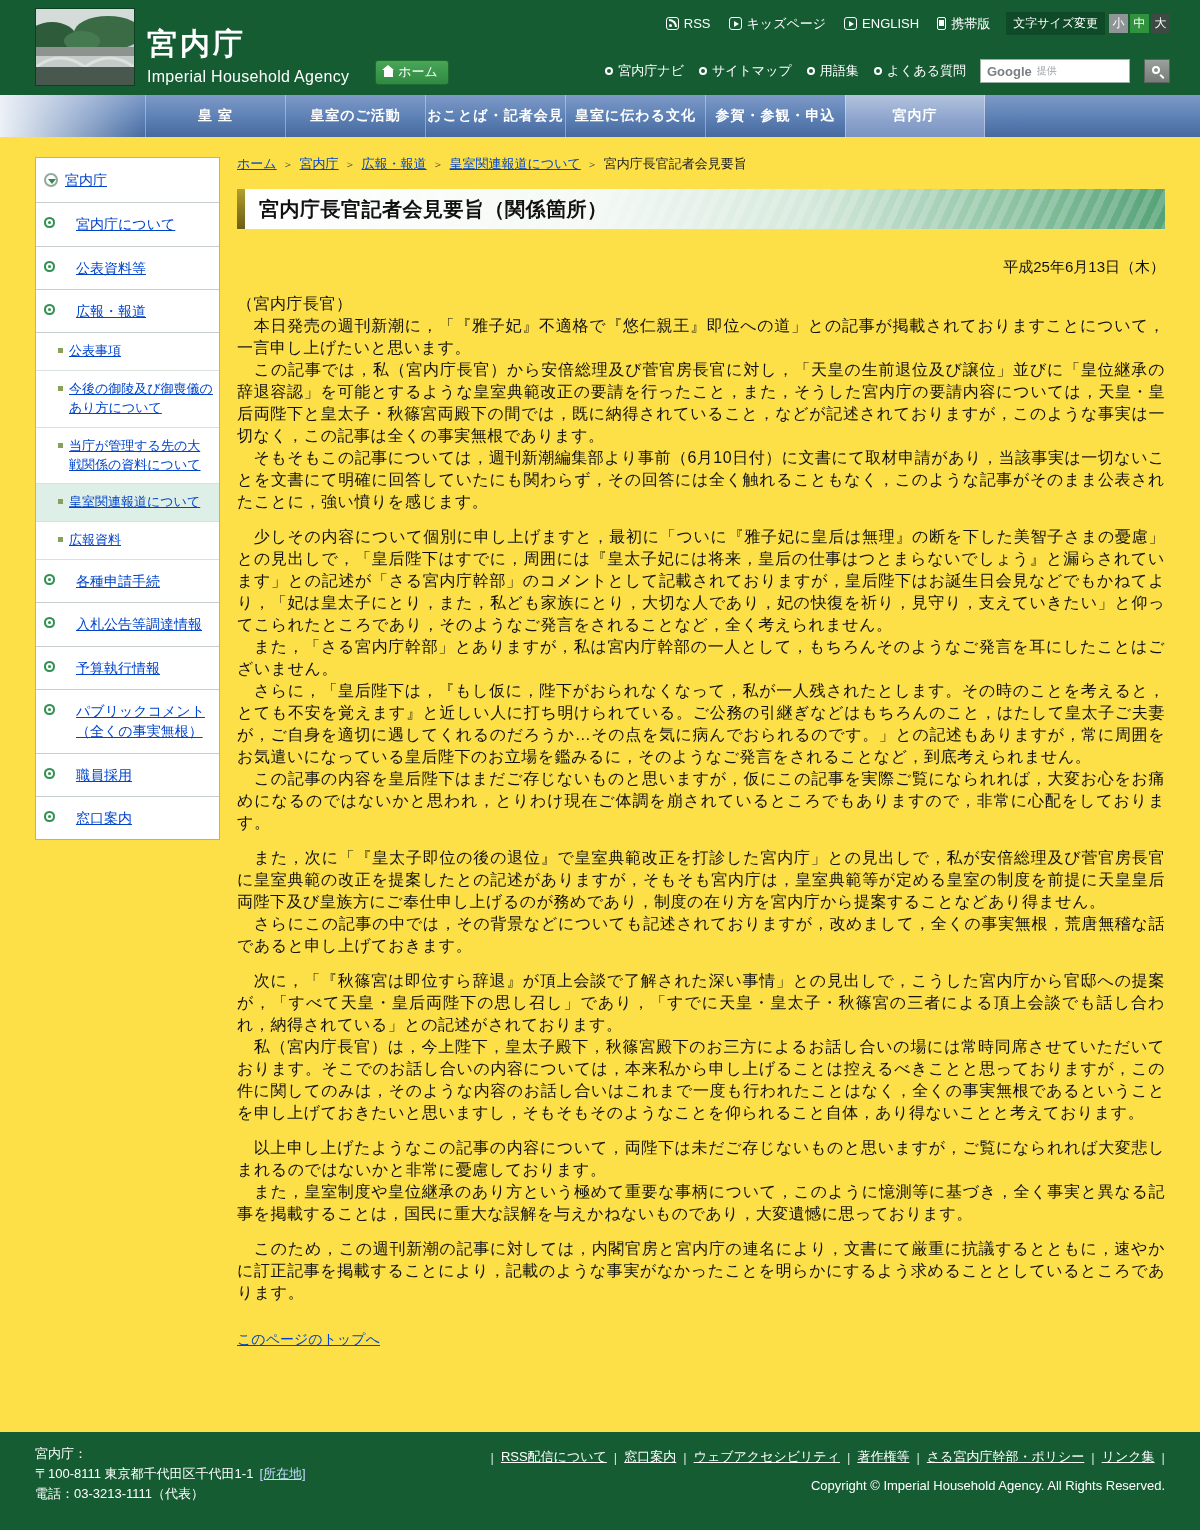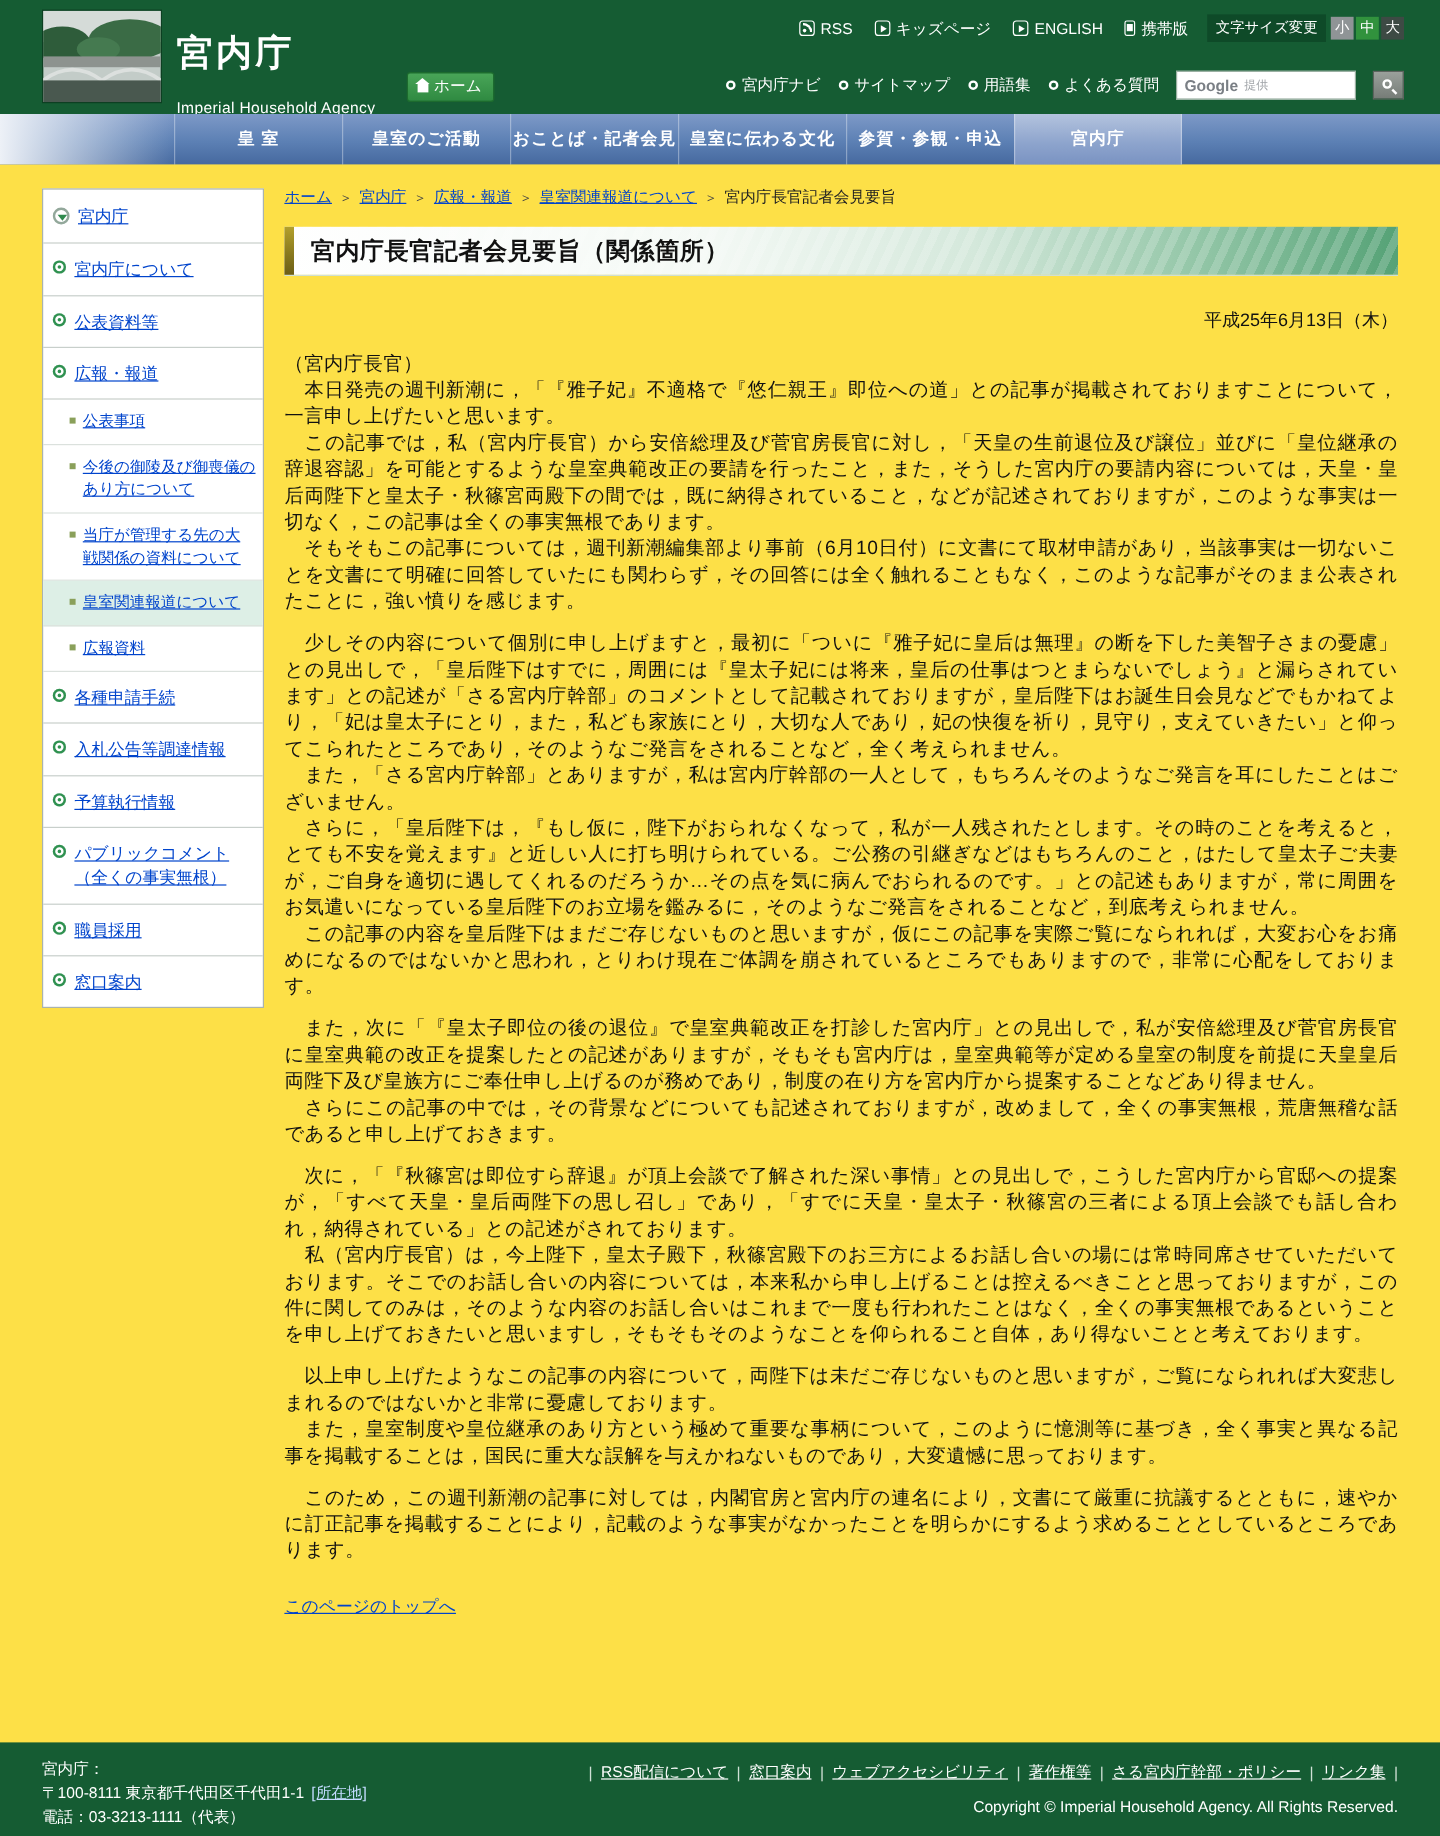--- a/index.html
+++ b/index.html
@@ -7,21 +7,21 @@
   body { font-family:"Liberation Sans","DejaVu Sans",sans-serif; width:1200px; }
   a { cursor:pointer; }
   .page { width:1200px; height:1530px; display:flex; flex-direction:column; background:#fde047; overflow:hidden; }
 
   
   .header { background:#155c33; height:95px; flex:none; display:flex; justify-content:space-between; padding:0 30px 0 35px; color:#fff; }
   .header-left { display:flex; gap:12px; align-items:flex-start; padding-top:8px; }
   .logo { width:100px; height:78px; flex:none; border:1px solid #0d3f22; }
   .brand { display:flex; flex-direction:column; margin-top:16px; }
   .brand-name { font-size:30px; letter-spacing:3px; font-weight:bold; }
-  .brand-en { font-size:13px; margin-top:17px; letter-spacing:.3px; }
+  .brand-en { font-size:16px; margin-top:3px; letter-spacing:.3px; }
   .home-btn { align-self:flex-end; margin:0 0 10px 14px; background:linear-gradient(#49a558,#2f8a41); border:1px solid #1d6b2e; border-radius:3px; color:#fff; font-size:13px; padding:2px 10px 3px 8px; display:flex; align-items:center; gap:5px; text-decoration:none; }
   .home-icon { width:9px; height:7px; background:#fff; position:relative; display:inline-block; margin-top:3px; }
   .home-icon::before { content:""; position:absolute; top:-5px; left:-2px; border-left:6.5px solid transparent; border-right:6.5px solid transparent; border-bottom:5px solid #fff; }
 
   .header-right { display:flex; flex-direction:column; justify-content:space-between; padding:12px 0 12px; }
   .util-row { display:flex; align-items:center; justify-content:flex-end; gap:16px; font-size:13px; }
   .util-links { display:flex; align-items:center; gap:18px; }
   .util-item { display:flex; align-items:center; gap:5px; color:#fff; text-decoration:none; }
   .fs-group { display:flex; align-items:center; gap:4px; }
   .fs-label { background:#0e4a28; font-size:12px; padding:3px 7px; }
@@ -58,21 +58,21 @@
   .nav-tab:last-child { border-right:1px solid rgba(255,255,255,.35); }
   .nav-tab.active { background:linear-gradient(180deg,#b3c3de 0%,#8ca3cc 60%,#7a93c2 100%); }
 
   
   .content-wrap { flex:1; display:flex; gap:17px; padding:0 35px; overflow:hidden; align-items:flex-start; }
 
   .sidebar { width:185px; flex:none; margin-top:20px; border:1px solid #aab3ae; background:#fff; font-size:14px; }
   .sb-root { display:flex; gap:7px; align-items:center; padding:12px 8px; border-bottom:1px solid #c8cfcb; }
   .root-icon { width:14px; height:14px; border:2px solid #93a89b; border-radius:50%; position:relative; flex:none; }
   .root-icon::after { content:""; position:absolute; left:2px; top:4px; border-left:4px solid transparent; border-right:4px solid transparent; border-top:5px solid #2f8a4d; }
-  .sb-item { display:flex; gap:7px; align-items:flex-start; padding:11px 8px; border-bottom:1px solid #c8cfcb; }
+  .sb-item { display:flex; gap:21px; align-items:flex-start; padding:11px 8px; border-bottom:1px solid #c8cfcb; }
   .sb-item:last-child { border-bottom:none; }
   .dot-icon { width:11px; height:11px; border-radius:50%; background:#2f9150; box-shadow:inset 0 0 0 2px #2f9150, inset 0 0 0 4px #fff; flex:none; margin-top:3px; }
   .sb-sub { display:flex; gap:6px; align-items:flex-start; padding:9px 6px 9px 22px; border-bottom:1px solid #dbe1dd; font-size:13px; line-height:1.45; }
   .sb-sub.active { background:#ddefe6; }
   .tick-icon { width:5px; height:5px; background:#8aa05a; flex:none; margin-top:6px; }
   .sb-link { color:#0044cc; text-decoration:underline; line-height:1.45; }
 
   .main-col { flex:1; min-width:0; display:flex; flex-direction:column; }
   .breadcrumb { margin-top:18px; font-size:13px; color:#333; display:flex; flex-wrap:wrap; gap:6px; align-items:center; }
   .bc-link { color:#0044cc; text-decoration:underline; }
@@ -90,21 +90,21 @@
   .date-line { margin-top:28px; text-align:right; font-size:15px; color:#111; }
 
   .article-body { margin-top:16px; font-size:16px; line-height:22px; letter-spacing:.5px; color:#111; text-align:justify; }
   .article-body p { margin:0; }
   .article-body p.gap { margin-top:13px; }
 
   .top-link-line { margin-top:26px; text-align:left; padding-bottom:30px; }
   .top-link { color:#0044cc; text-decoration:underline; font-size:14px; }
 
   
-  .footer { background:#155c33; color:#fff; flex:none; height:78px; display:flex; justify-content:space-between; padding:12px 35px 10px; font-size:13px; }
+  .footer { background:#155c33; color:#fff; flex:none; height:98px; display:flex; justify-content:space-between; padding:12px 35px 10px; font-size:13px; }
   .footer-left { line-height:1.55; }
   .loc-link { color:#c3dcff; text-decoration:underline; margin-left:6px; }
   .footer-right { text-align:right; display:flex; flex-direction:column; gap:12px; padding-top:4px; }
   .footer-links { display:flex; align-items:center; justify-content:flex-end; gap:7px; flex-wrap:wrap; }
   .f-link { color:#fff; text-decoration:underline; }
   .f-sep { color:#cfe0d5; }
   .copyright { font-size:13px; }
 </style>
 </head>
 <body>

